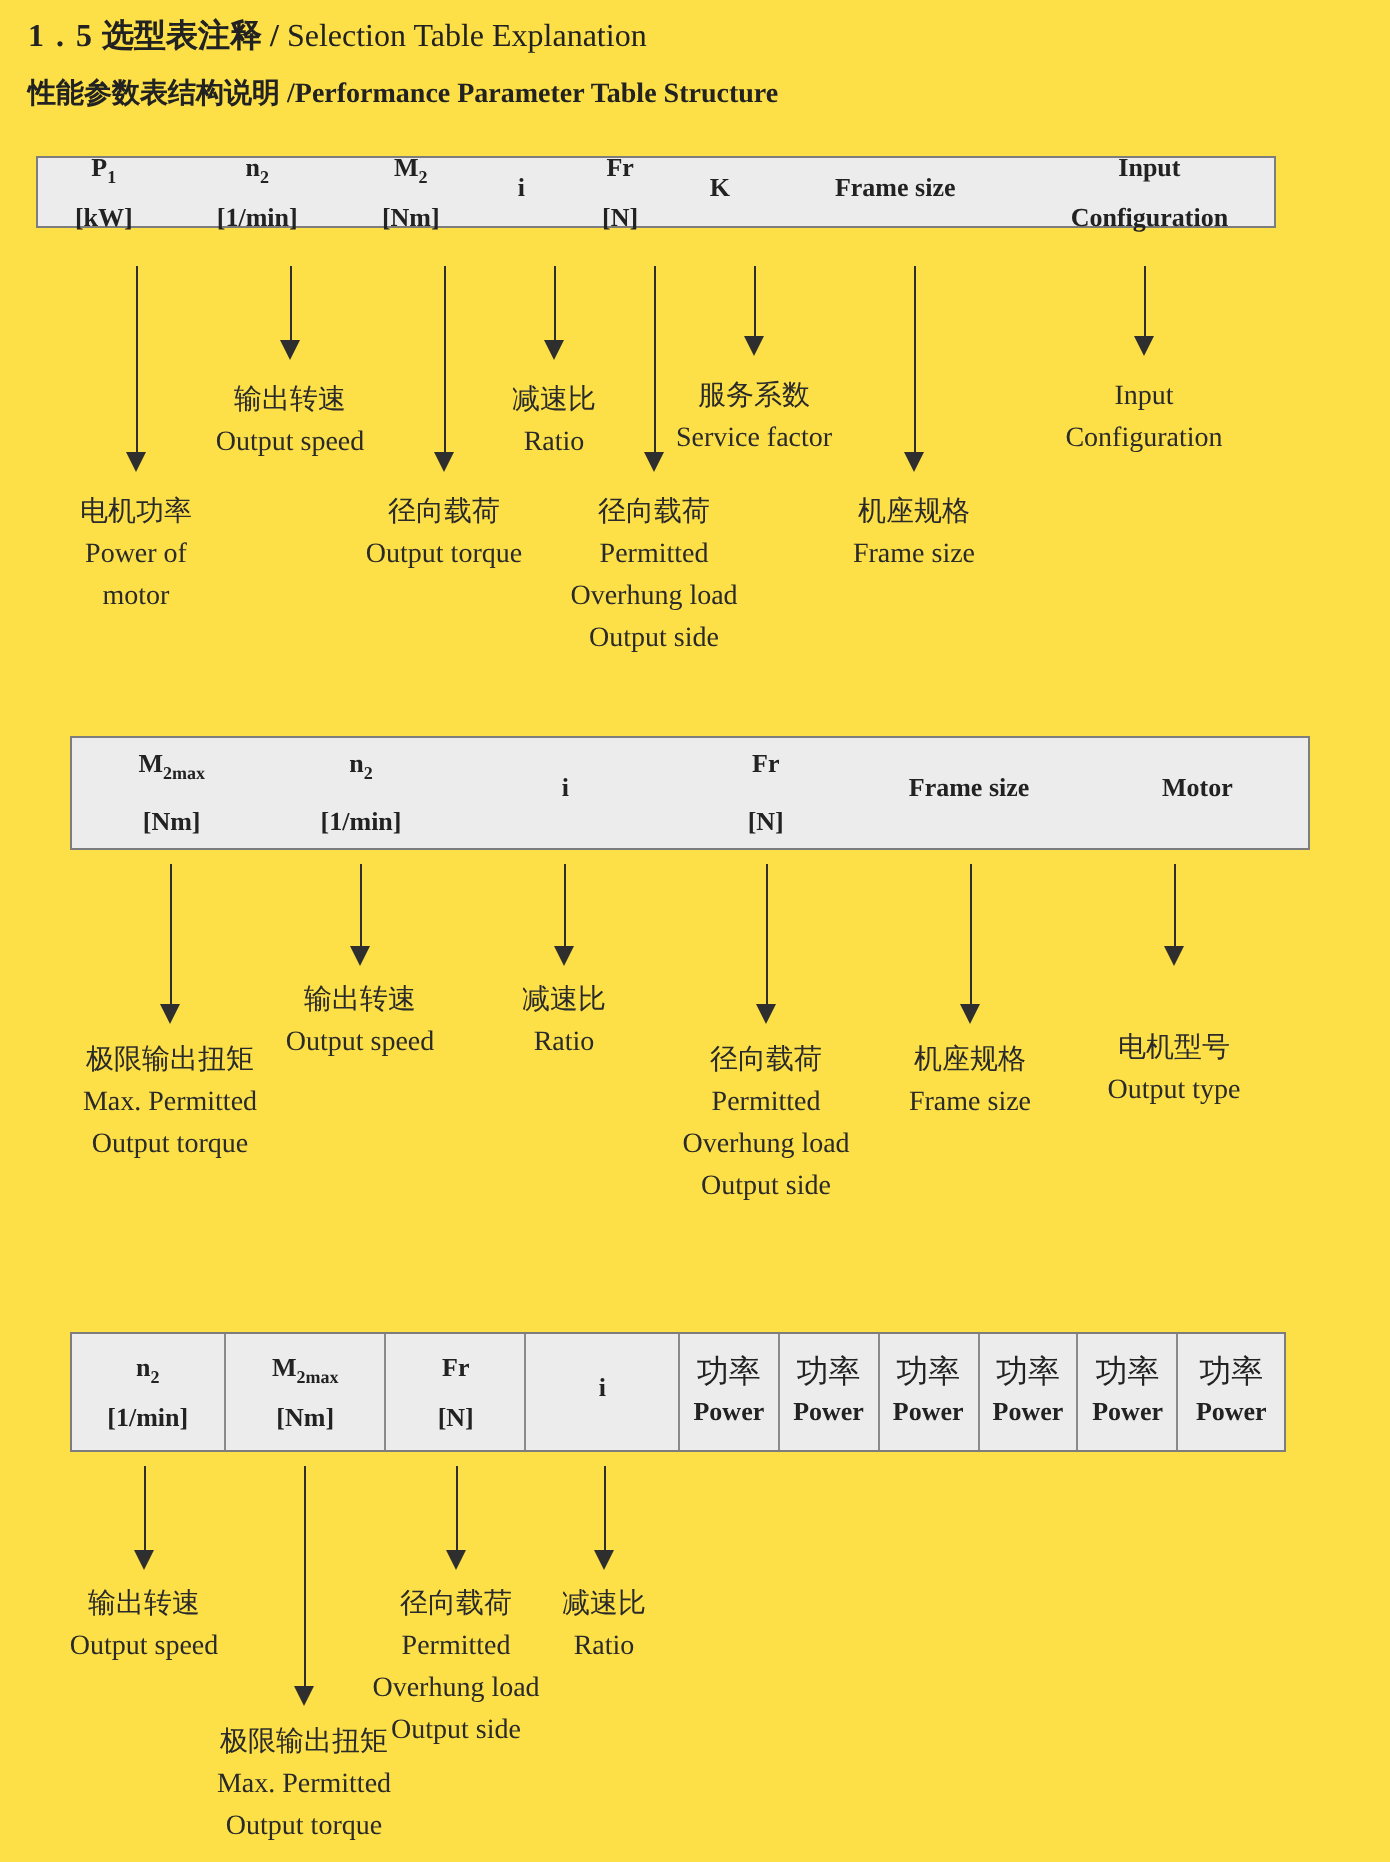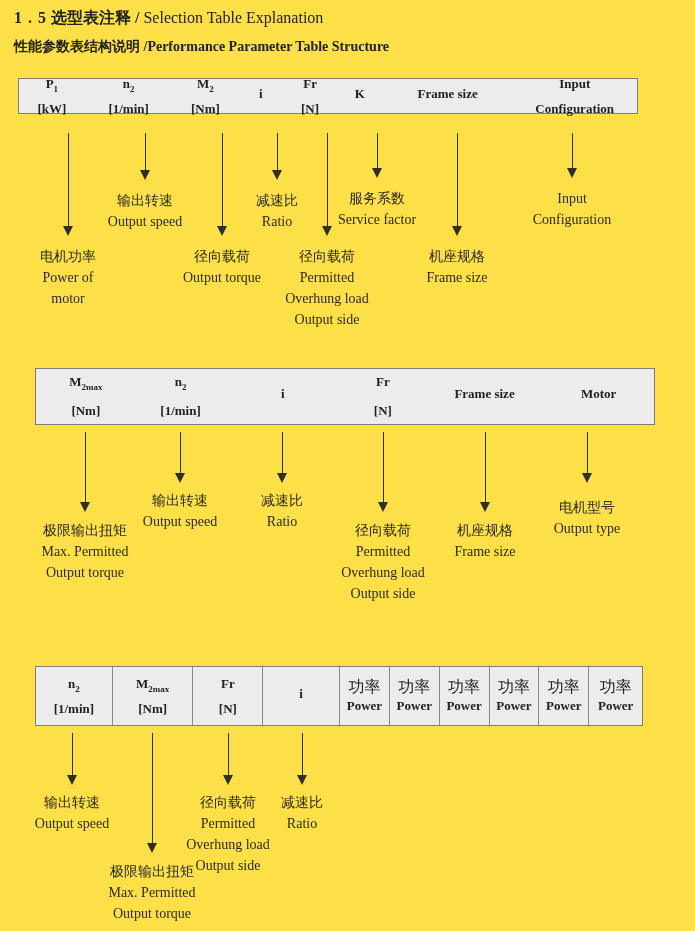--- a/index.html
+++ b/index.html
@@ -220,21 +220,21 @@
     <div class="ln">径向载荷</div>
     <div class="ln">Permitted</div>
     <div class="ln">Overhung load</div>
     <div class="ln">Output side</div>
   </div>
   <div class="note" style="left:410px;top:520px">
     <div class="ln">机座规格</div>
     <div class="ln">Frame size</div>
 
   </div>
-  <div class="note" style="left:512px;top:497px">
+  <div class="note" style="left:512px;top:514px">
     <div class="ln">电机型号</div>
     <div class="ln">Output type</div>
 
   </div>
 
   <div class="htable t3" style="left:35px;top:666px;width:608px;height:60px;">
     <div class="hcell" style="width:77px">
       <div class="hl"><span>n</span><sub>2</sub></div>
       <div class="hl">[1/min]</div>
     </div>

